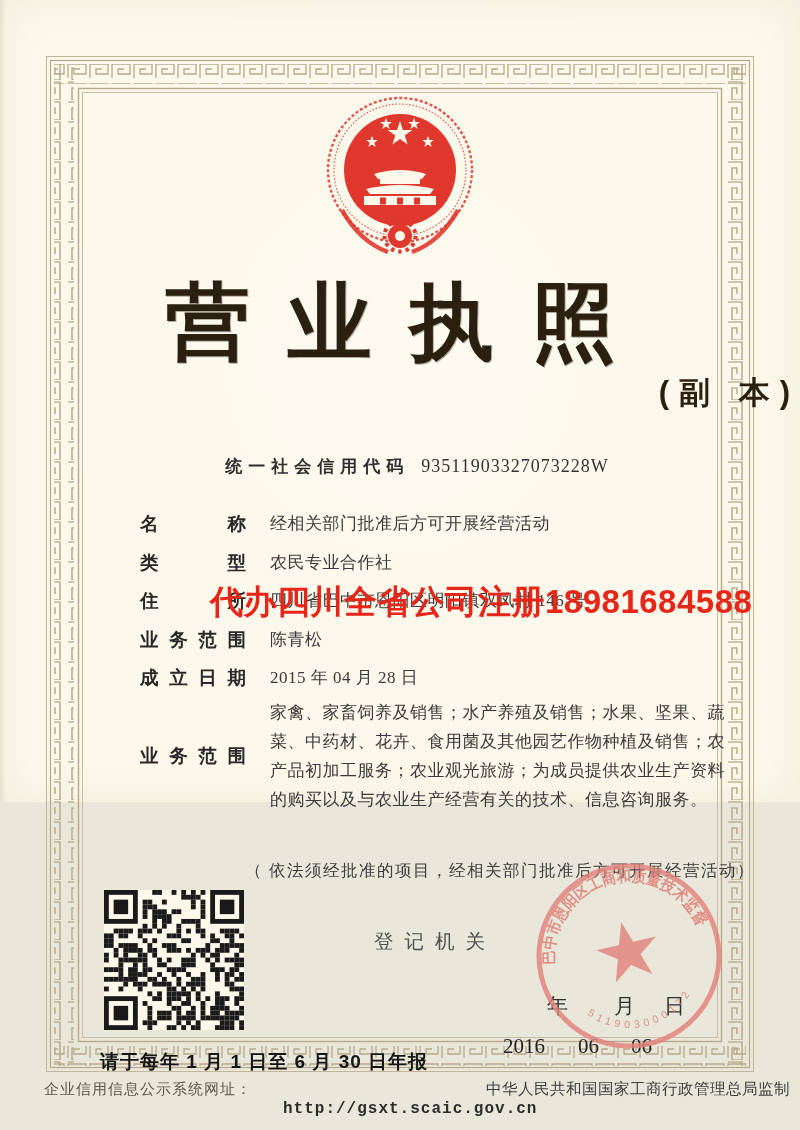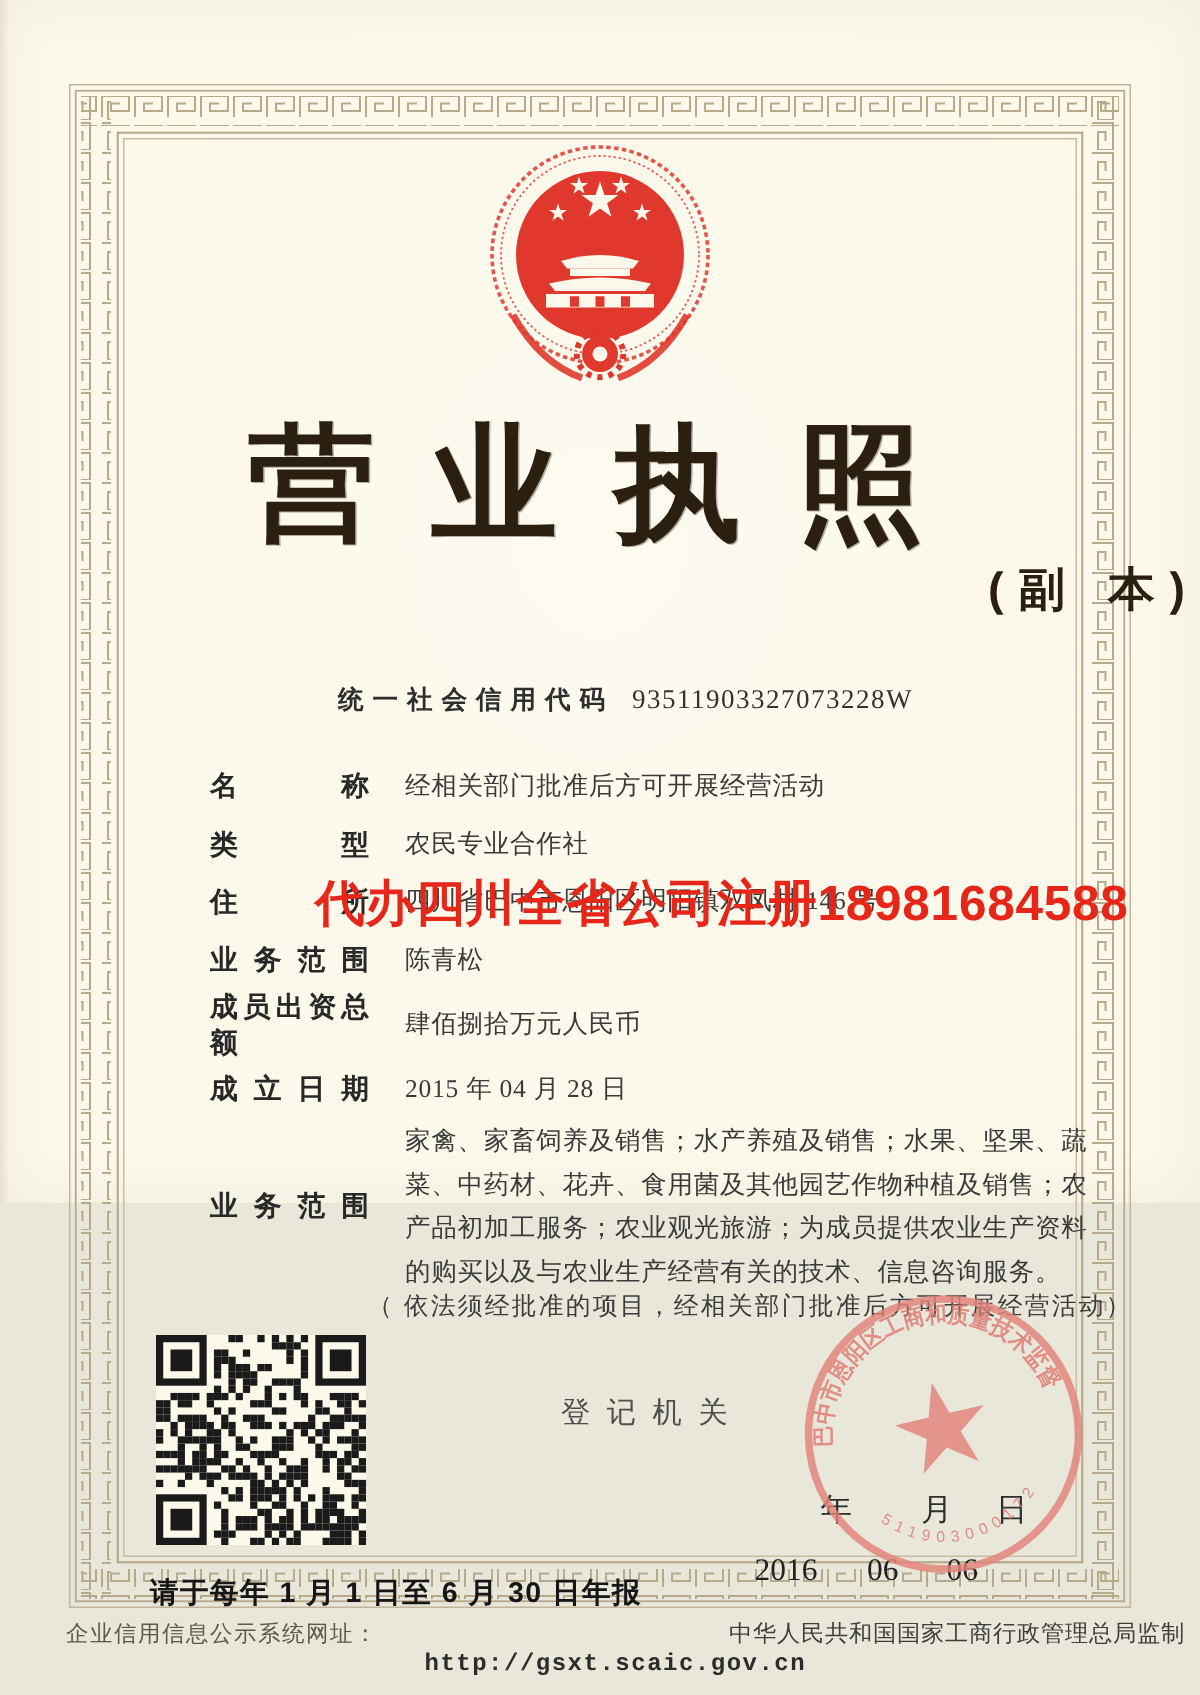--- a/index.html
+++ b/index.html
@@ -177,24 +177,20 @@
       <div class="flabel">类型</div>
       <div class="fvalue">农民专业合作社</div>
     </div>
     <div class="frow">
       <div class="flabel">住所</div>
       <div class="fvalue">四川省巴中市恩阳区明阳镇双凤村 146 号</div>
     </div>
     <div class="frow">
       <div class="flabel">业务范围</div>
       <div class="fvalue">陈青松</div>
-    </div>
-    <div class="frow">
-      <div class="flabel">成员出资总额</div>
-      <div class="fvalue">肆佰捌拾万元人民币</div>
     </div>
     <div class="frow">
       <div class="flabel">成立日期</div>
       <div class="fvalue">2015 年 04 月 28 日</div>
     </div>
     <div class="frow">
       <div class="flabel">业务范围</div>
       <div class="fvalue scope">家禽、家畜饲养及销售；水产养殖及销售；水果、坚果、蔬菜、中药材、花卉、食用菌及其他园艺作物种植及销售；农产品初加工服务；农业观光旅游；为成员提供农业生产资料的购买以及与农业生产经营有关的技术、信息咨询服务。</div>
     </div>
   </div>

